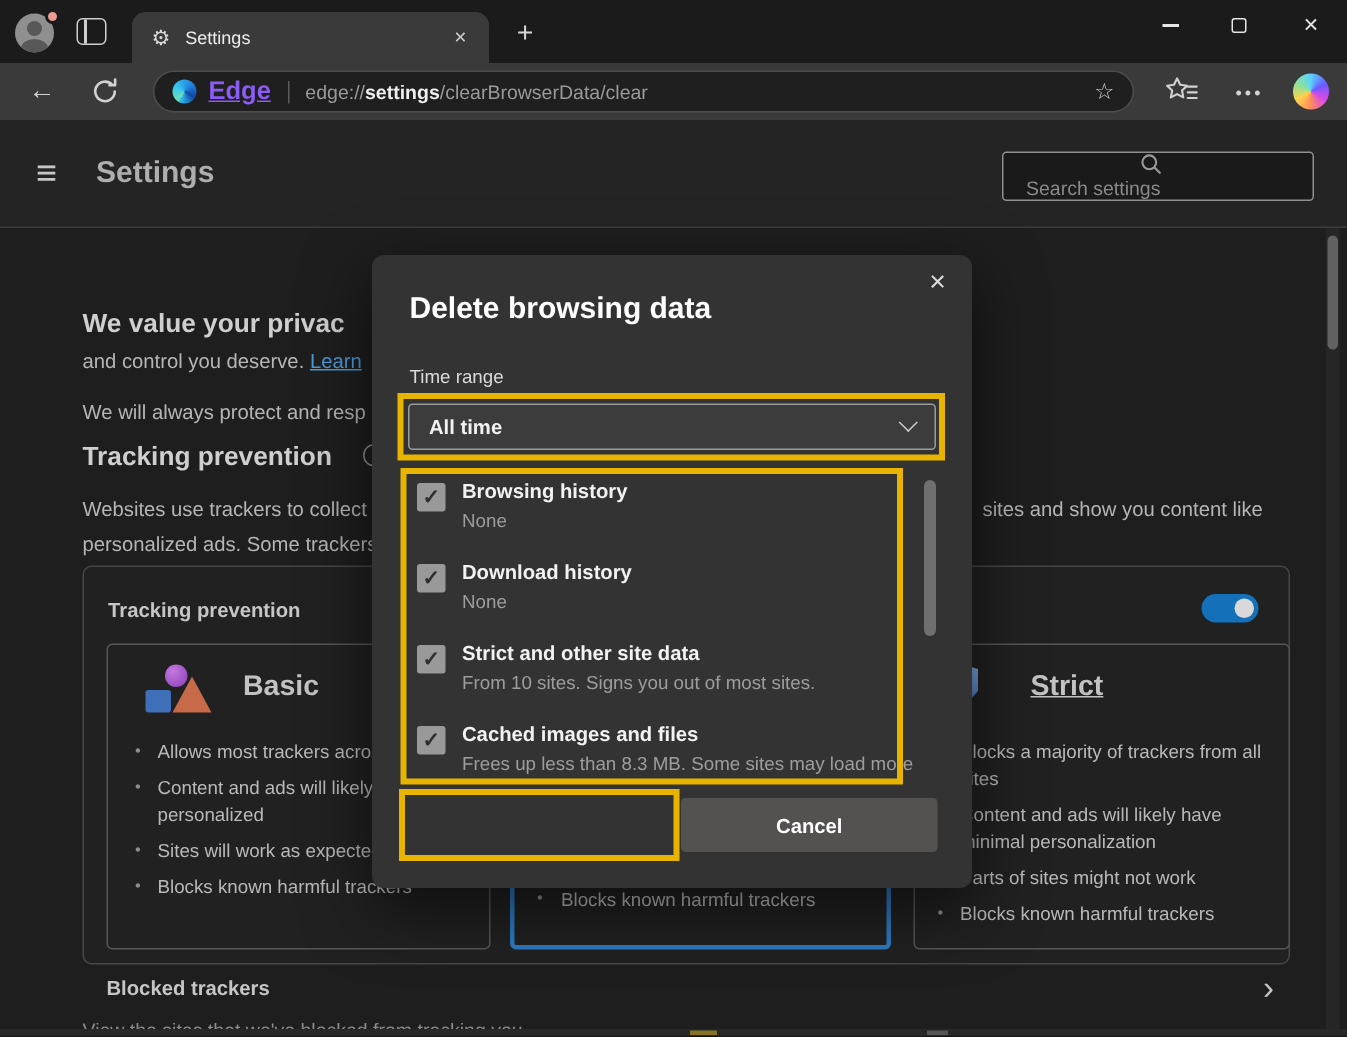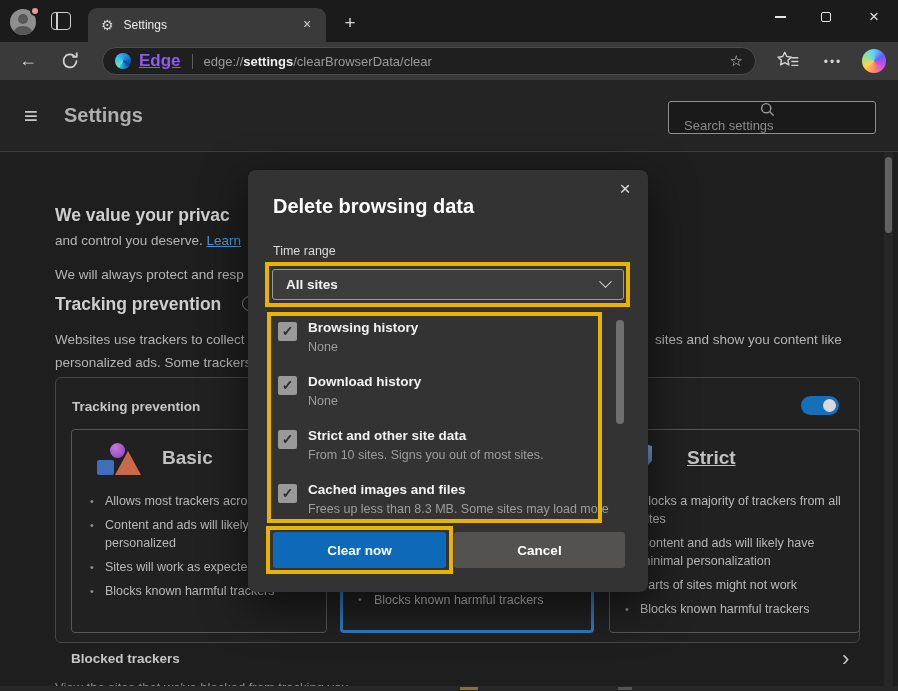--- a/index.html
+++ b/index.html
@@ -256,21 +256,21 @@
     <div class="win-scroll-track"></div>
     <div class="win-scroll-thumb"></div>
   </div>
 
   <div class="dialog">
     <div class="dlg-close">×</div>
     <div class="dlg-title">Delete browsing data</div>
     <div class="dlg-tr-label">Time range</div>
 
     <div class="dlg-select">
-      <span class="dlg-select-value">All sites</span>
+      <span class="dlg-select-value">All time</span>
       <span class="chevron-down"></span>
     </div>
 
     <div class="dlg-item" style="top:150px;">
       <div class="dlg-check">✓</div>
       <div class="dlg-item-label">Browsing history</div>
       <div class="dlg-item-desc">None</div>
     </div>
     <div class="dlg-item" style="top:204px;">
       <div class="dlg-check">✓</div>
@@ -283,21 +283,20 @@
       <div class="dlg-item-desc">From 10 sites. Signs you out of most sites.</div>
     </div>
     <div class="dlg-item" style="top:312px;">
       <div class="dlg-check">✓</div>
       <div class="dlg-item-label">Cached images and files</div>
       <div class="dlg-item-desc">Frees up less than 8.3 MB. Some sites may load more</div>
     </div>
 
     <div class="dlg-scroll-thumb"></div>
 
-    <button class="dlg-btn btn-clear">Clear now</button>
     <button class="dlg-btn btn-cancel">Cancel</button>
 
     <div class="hl hl-select"></div>
     <div class="hl hl-list"></div>
     <div class="hl hl-clear"></div>
   </div>
 
   <div class="taskbar-strip">
     <div class="speck1"></div>
     <div class="speck2"></div>

